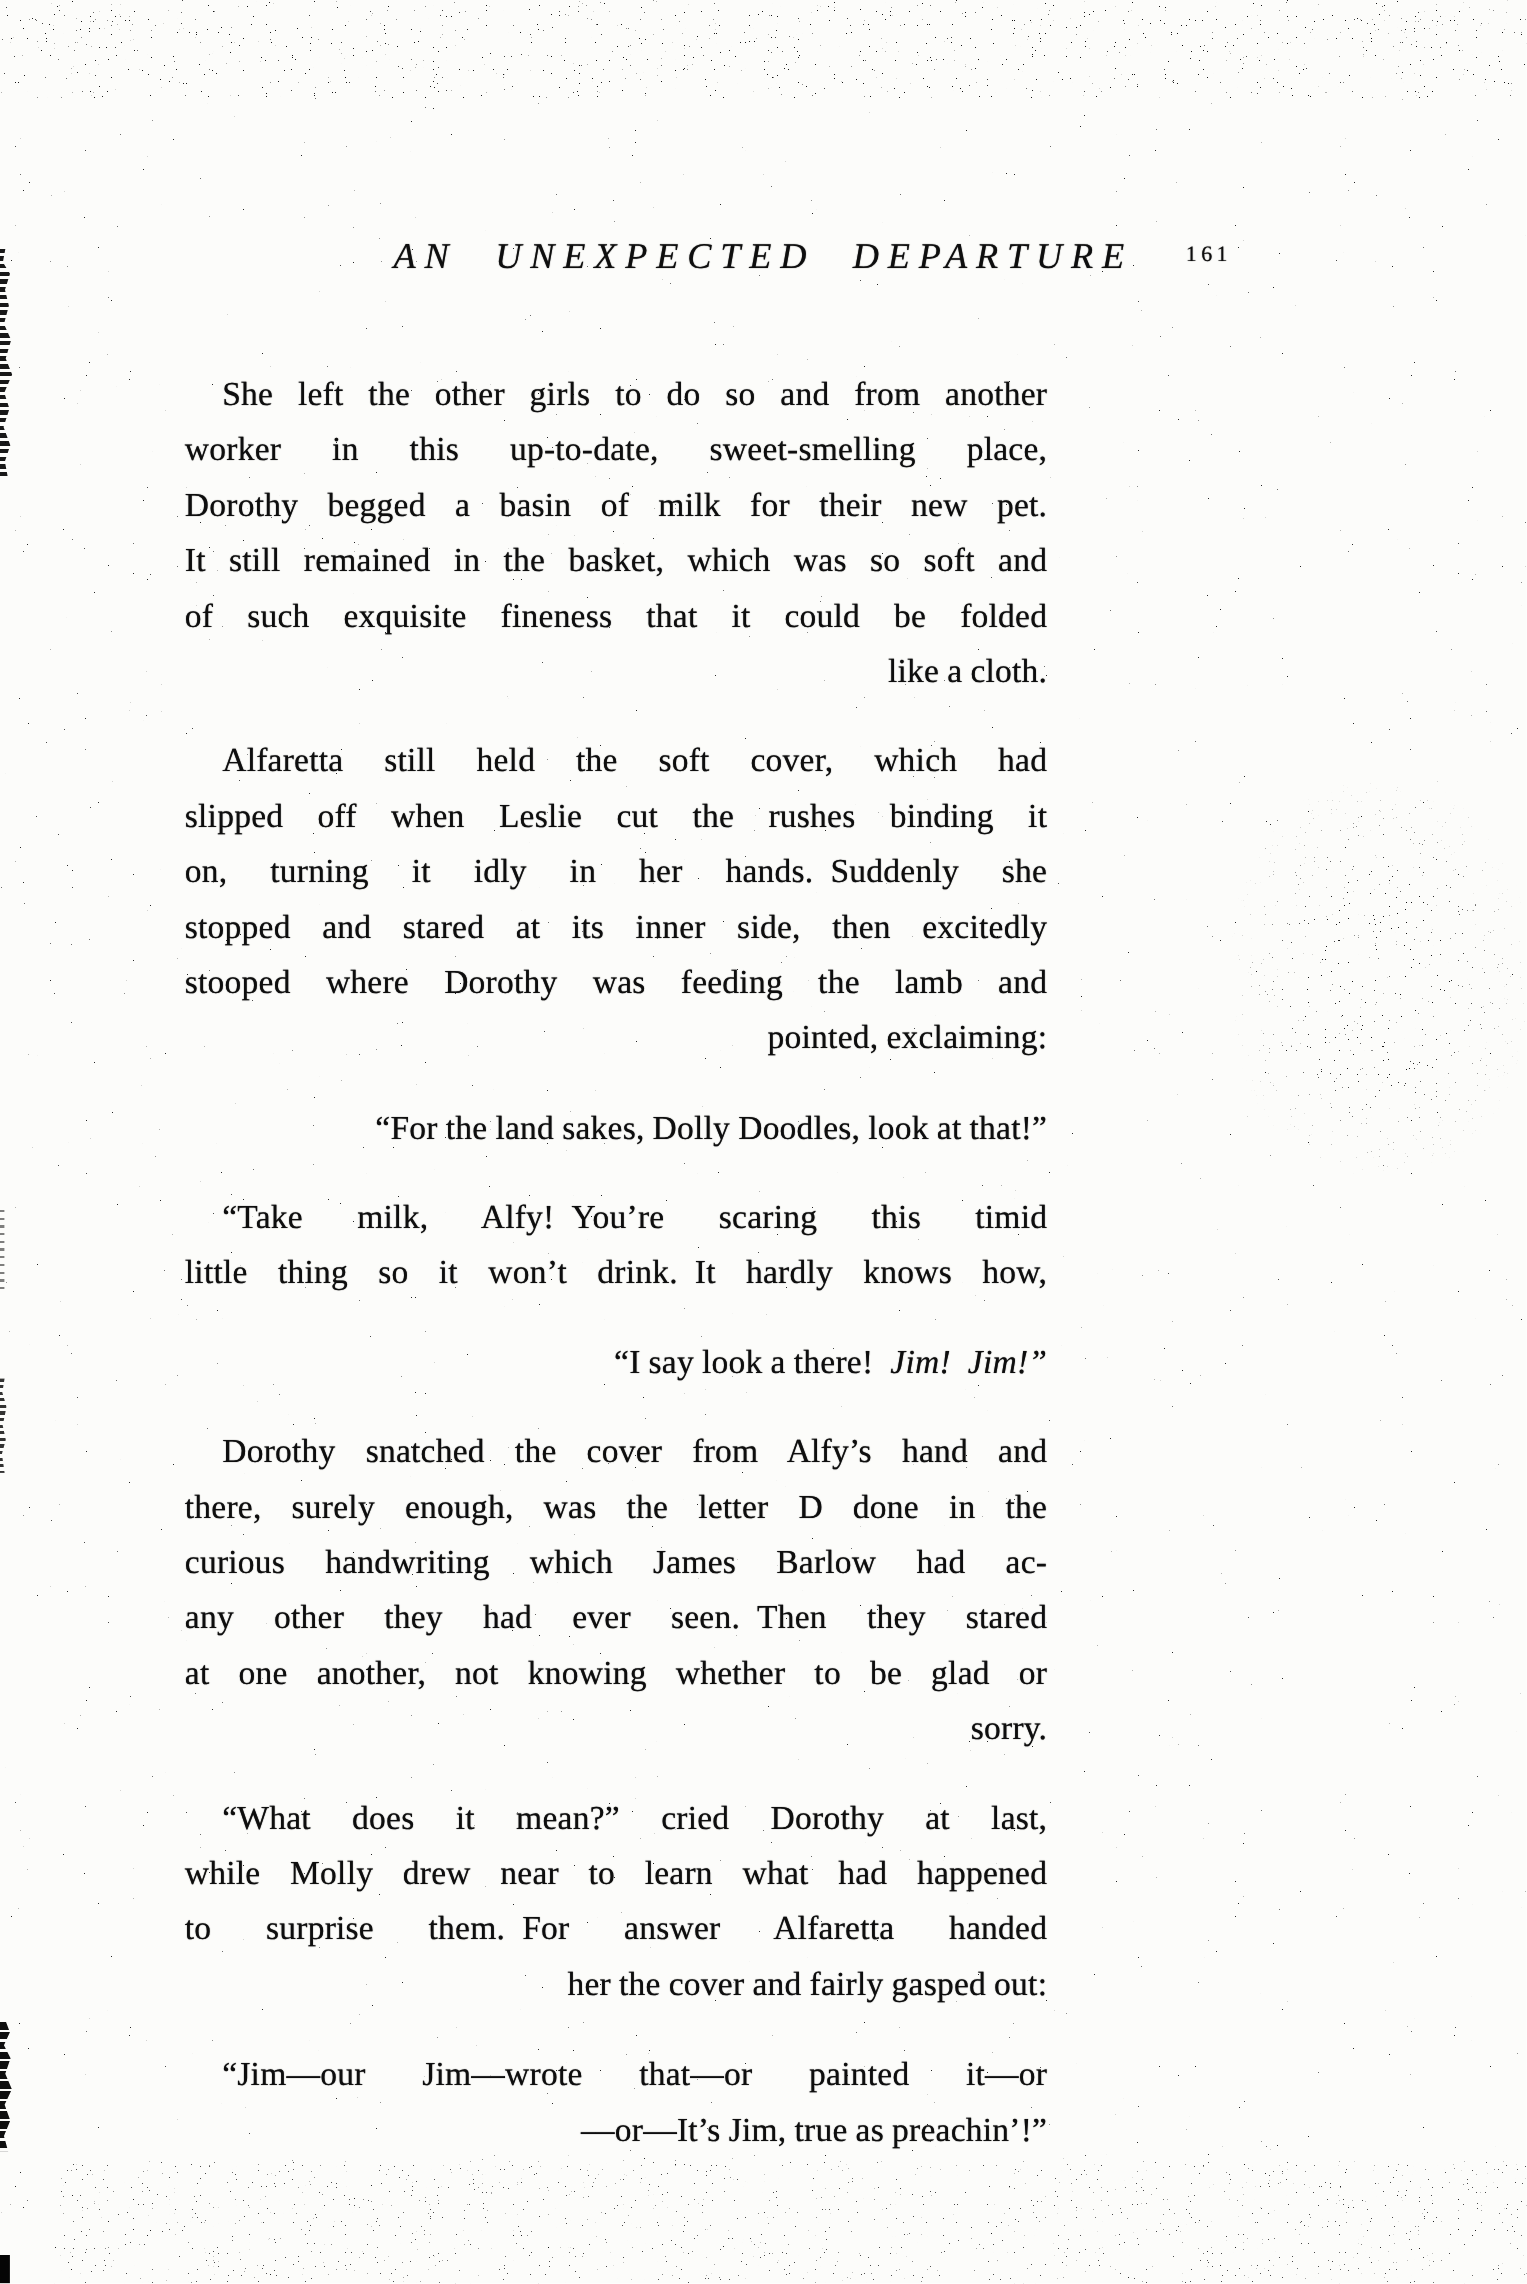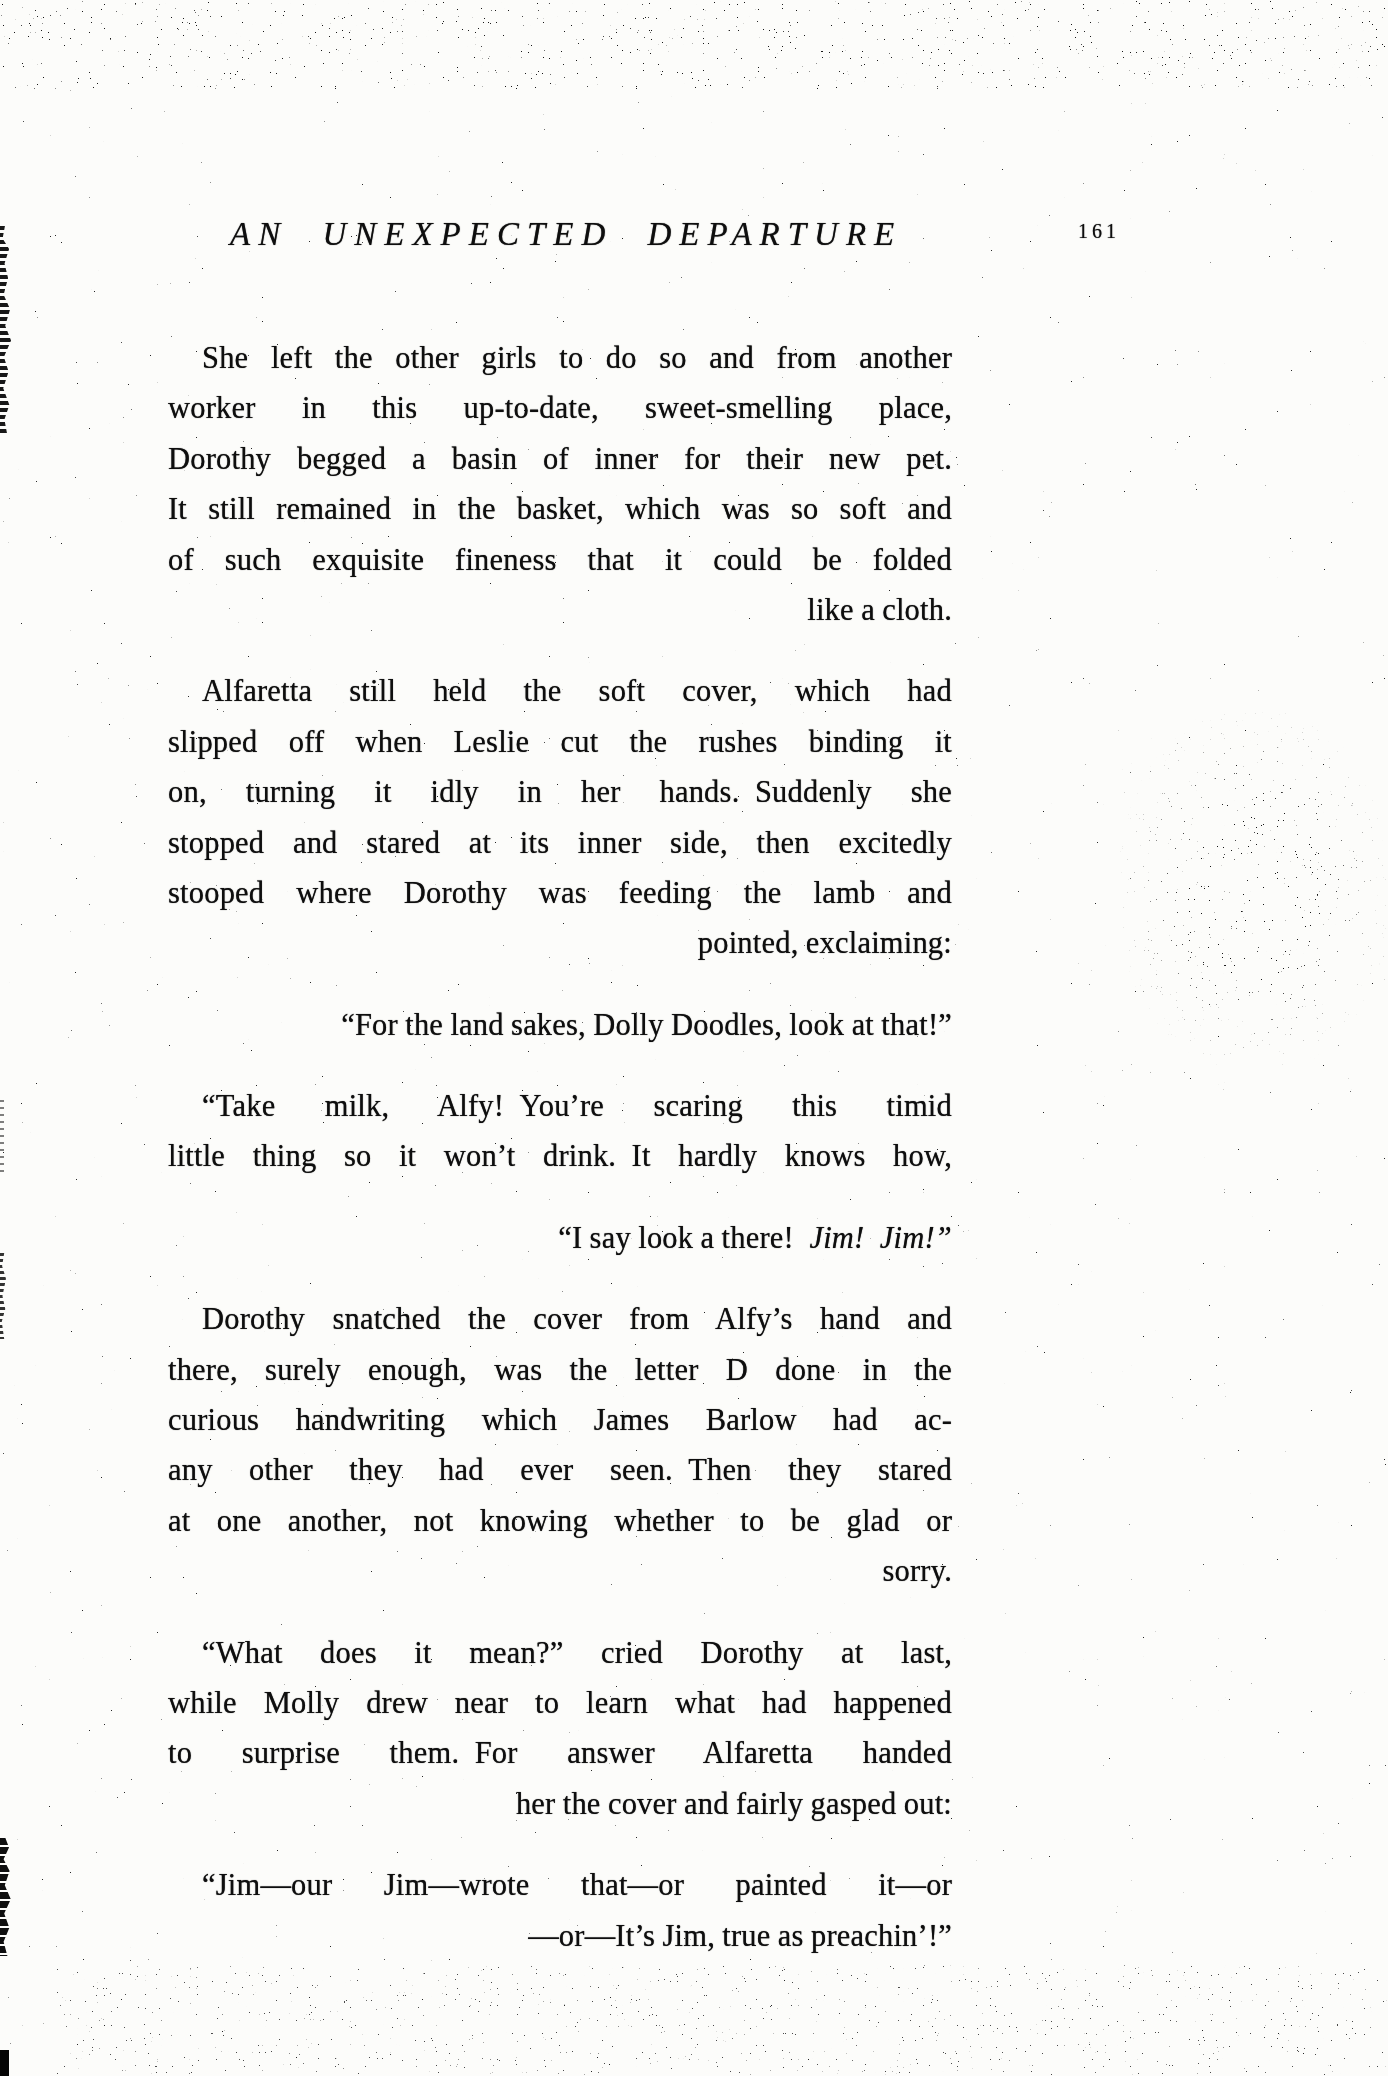--- a/index.html
+++ b/index.html
@@ -5,21 +5,21 @@
 <style>
   html,body { margin:0; padding:0; background:#ffffff; }
   .page {
     position:relative; width:1388px; height:2076px;
     background:#fcfcfa; overflow:hidden;
     font-family:"Liberation Serif", serif; color:#0e0e0e;
   }
   
   .running-head {
     position:absolute; top:216px; left:230px; width:800px;
-    text-align:left; font-style:italic;
+    text-align:right; font-style:italic;
     font-size:33px; letter-spacing:8px; word-spacing:18px;
     white-space:nowrap;
     text-shadow:0 0 1px rgba(0,0,0,.75);
   }
   .folio {
     position:absolute; top:220px; left:1078px;
     font-size:20px; letter-spacing:4px;
     text-shadow:0 0 1px rgba(0,0,0,.75);
   }
   
@@ -102,21 +102,21 @@
   <div class="streak b"></div>
   <div class="streak c"></div>
   <div class="streak d"></div>
 
   <div class="running-head">AN UNEXPECTED DEPARTURE</div>
   <div class="folio">161</div>
 
   <div class="page-text">
       <div class="line jl indent"><span>She left the other girls to do so and from another</span></div>
       <div class="line jl"><span>worker in this up-to-date, sweet-smelling place,</span></div>
-      <div class="line jl"><span>Dorothy begged a basin of inner for their new pet.</span></div>
+      <div class="line jl"><span>Dorothy begged a basin of milk for their new pet.</span></div>
       <div class="line jl"><span>It still remained in the basket, which was so soft and</span></div>
       <div class="line jl"><span>of such exquisite fineness that it could be folded</span></div>
       <div class="line last"><span>like a cloth.</span></div>
       <div class="line jl indent"><span>Alfaretta still held the soft cover, which had</span></div>
       <div class="line jl"><span>slipped off when Leslie cut the rushes binding it</span></div>
       <div class="line jl"><span>on, turning it idly in her hands. Suddenly she</span></div>
       <div class="line jl"><span>stopped and stared at its inner side, then excitedly</span></div>
       <div class="line jl"><span>stooped where Dorothy was feeding the lamb and</span></div>
       <div class="line last"><span>pointed, exclaiming:</span></div>
       <div class="line last indent"><span>“For the land sakes, Dolly Doodles, look at that!”</span></div>

